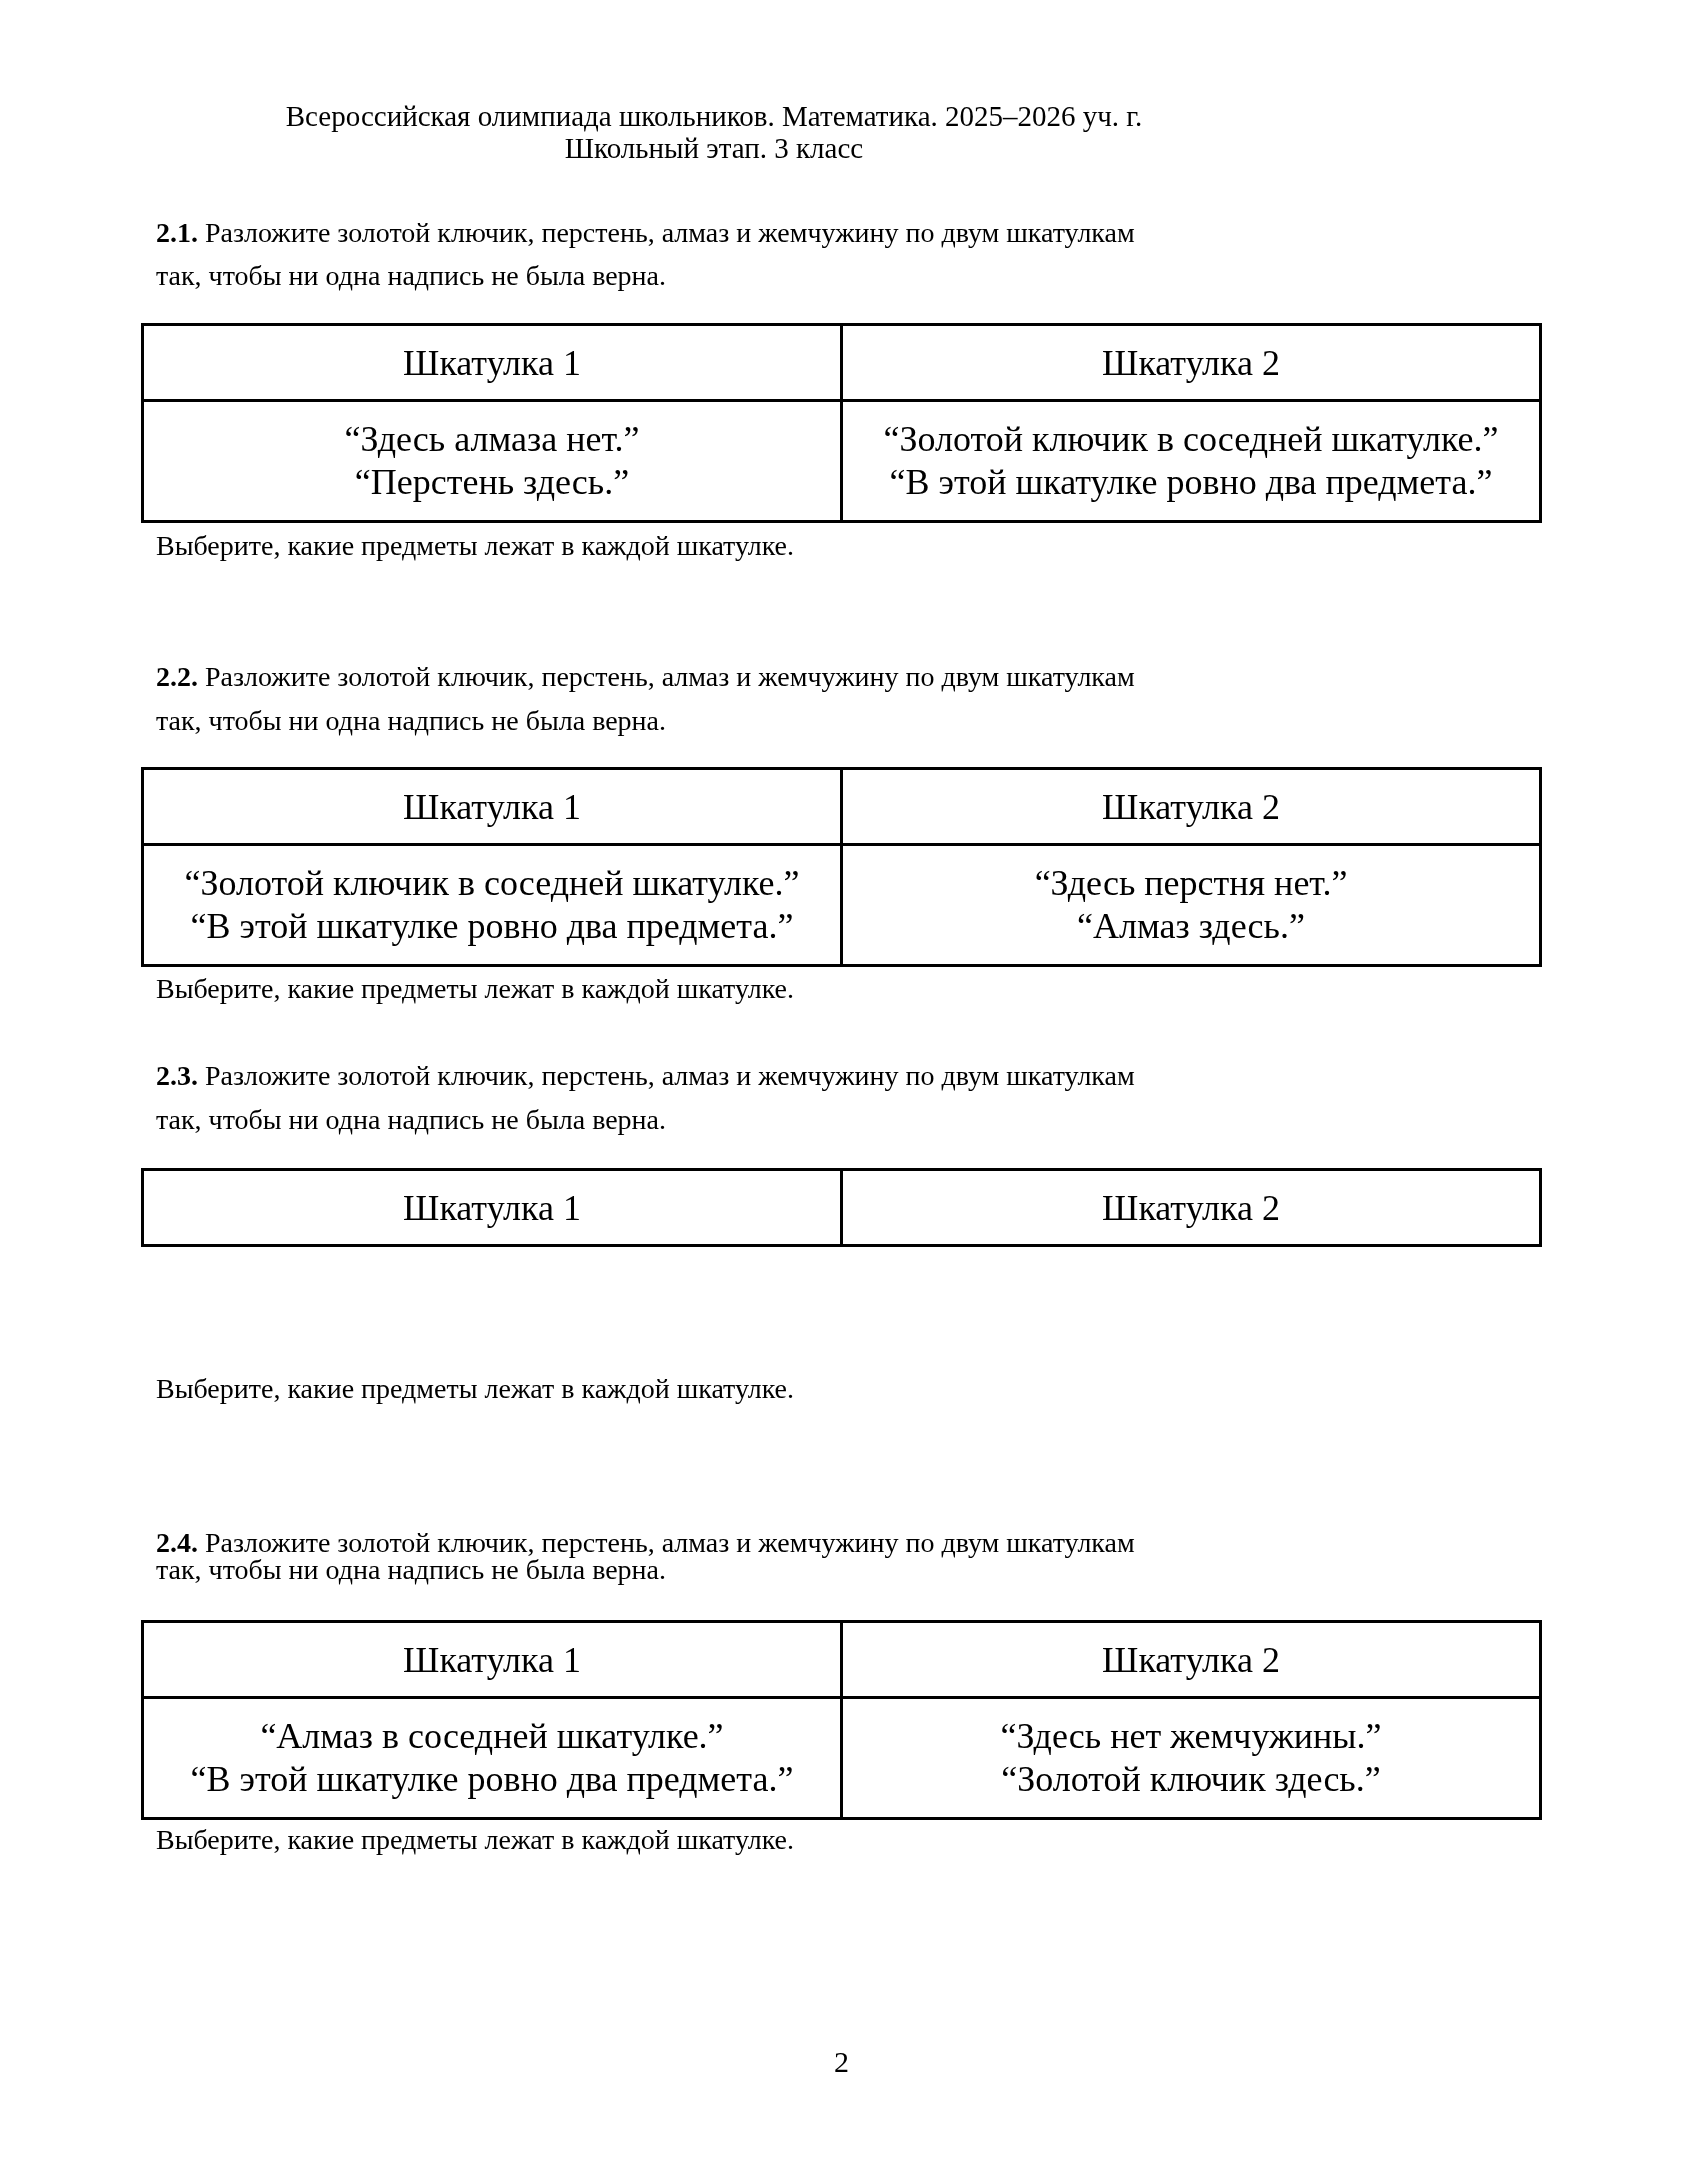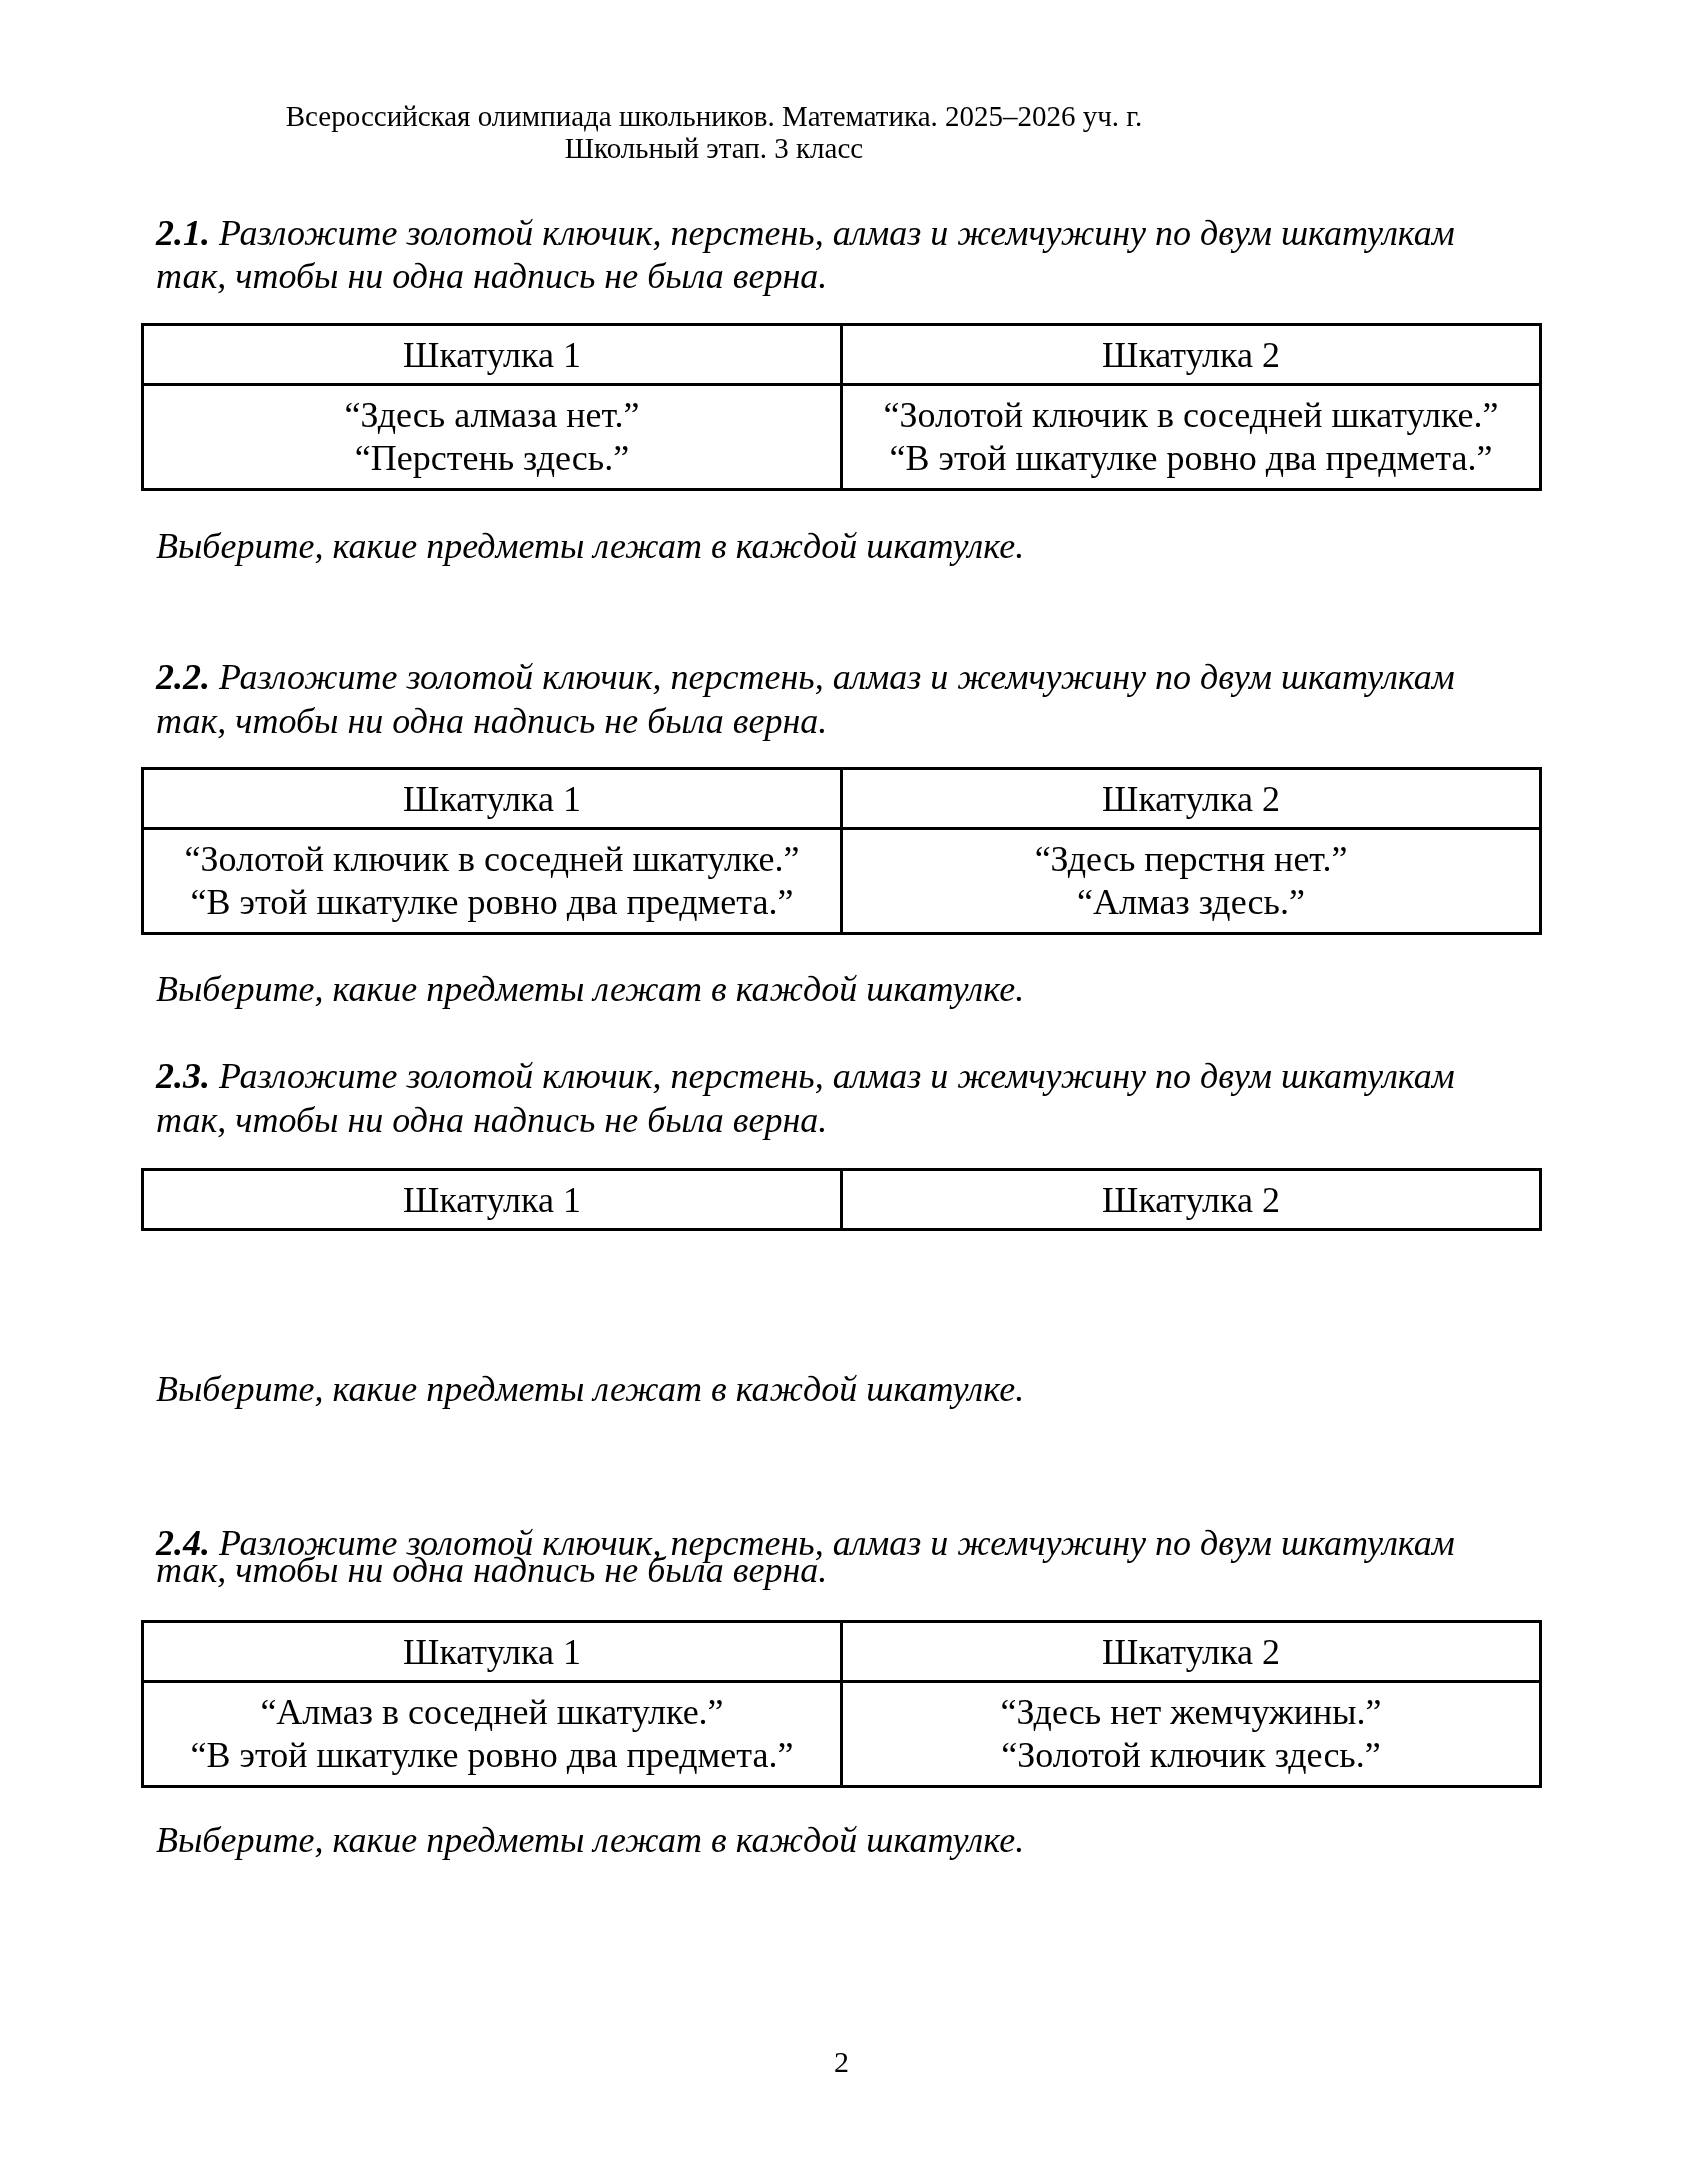--- a/index.html
+++ b/index.html
@@ -1,22 +1,22 @@
 <!DOCTYPE html>
 <html><head>
 <meta charset="utf-8">
 <style>
   html, body { margin:0; padding:0; background:#ffffff; }
   body { width:1683px; height:2178px; position:relative; overflow:hidden;
          font-family:"Liberation Serif", "DejaVu Serif", serif; color:#000; }
   .hdr { position:absolute; left:0; width:1428px; text-align:center; font-size:29px; line-height:30px; }
-  .para { position:absolute; left:156px; font-size:36px; line-height:44px; white-space:nowrap;font-style:italic; }
+  .para { position:absolute; left:156px; font-size:28px; line-height:44px; white-space:nowrap; }
   .para b { font-weight:bold; }
   table.box { position:absolute; left:141px; width:1401px; border-collapse:collapse; table-layout:fixed; }
-  table.box td { border:3.5px solid #000; text-align:center; font-size:36px; padding:0; vertical-align:middle; white-space:nowrap; }
+  table.box td { border:3.5px solid #000; text-align:center; font-size:36px; padding:8px; vertical-align:middle; white-space:nowrap; }
   table.box tr.h td { height:57px; line-height:44px; }
   table.box tr.b td { height:102px; line-height:43px; }
   .pnum { position:absolute; left:0; width:1683px; top:2045px; text-align:center; font-size:30px; line-height:34px; }
 </style>
 </head>
 <body>
 
 <div class="hdr" style="top:101px;">Всероссийская олимпиада школьников. Математика. 2025–2026 уч. г.</div>
 <div class="hdr" style="top:133px;">Школьный этап. 3 класс</div>
 

